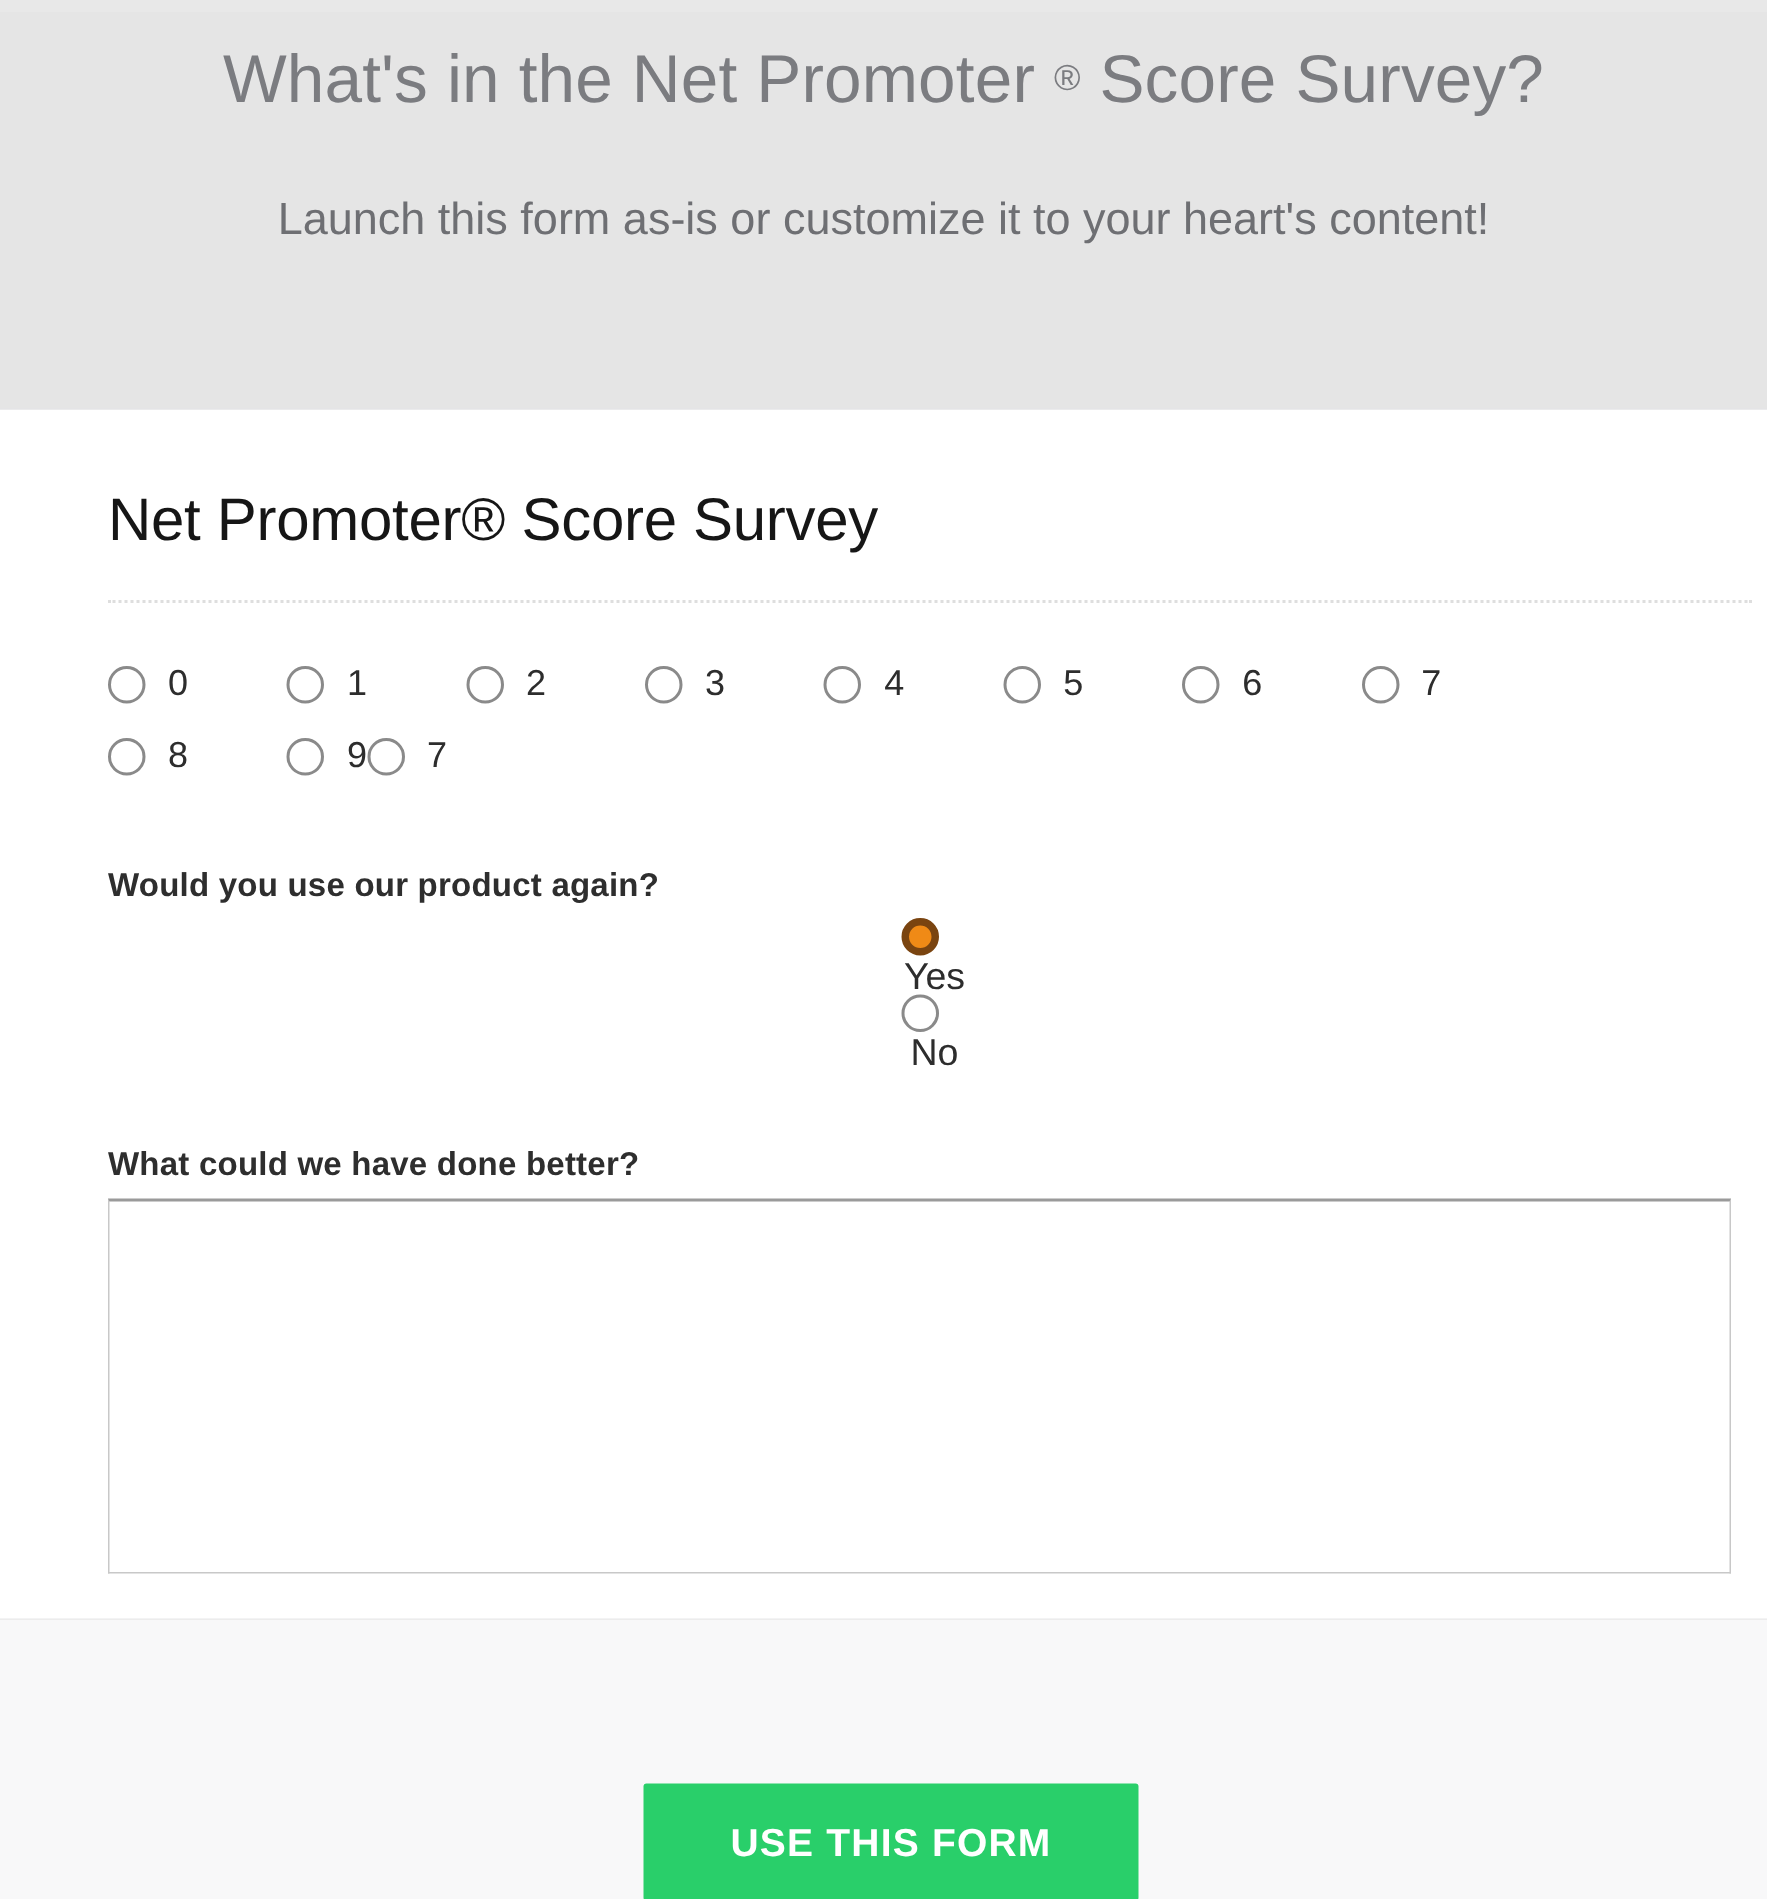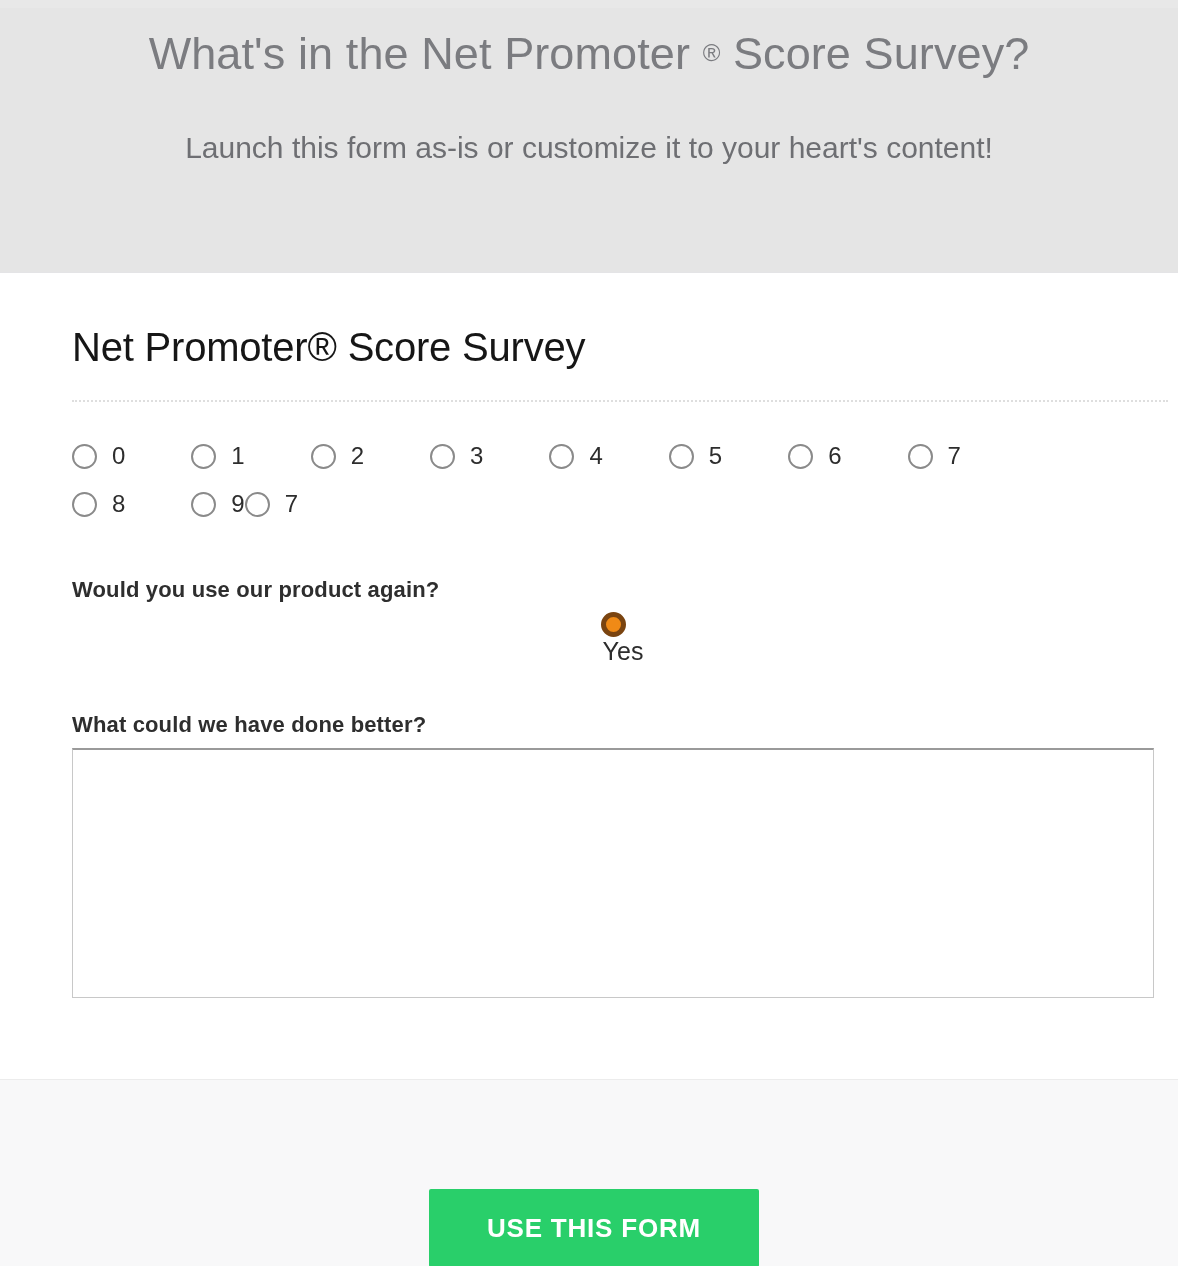--- a/index.html
+++ b/index.html
@@ -296,20 +296,24 @@
         </div>
       </div>
 
       <div class="question-block second">
         <div class="question-label">Would you use our product again?</div>
         <div class="options-stack">
           <label class="opt">
             <span class="radio checked"></span>
             <span class="opt-label">Yes</span>
           </label>
+          <label class="opt">
+            <span class="radio"></span>
+            <span class="opt-label">No</span>
+          </label>
         </div>
       </div>
 
       <div class="question-block third">
         <div class="question-label">What could we have done better?</div>
         <div class="textarea-wrap">
           <textarea class="answer-textarea" placeholder="" style=""></textarea>
         </div>
       </div>
 

